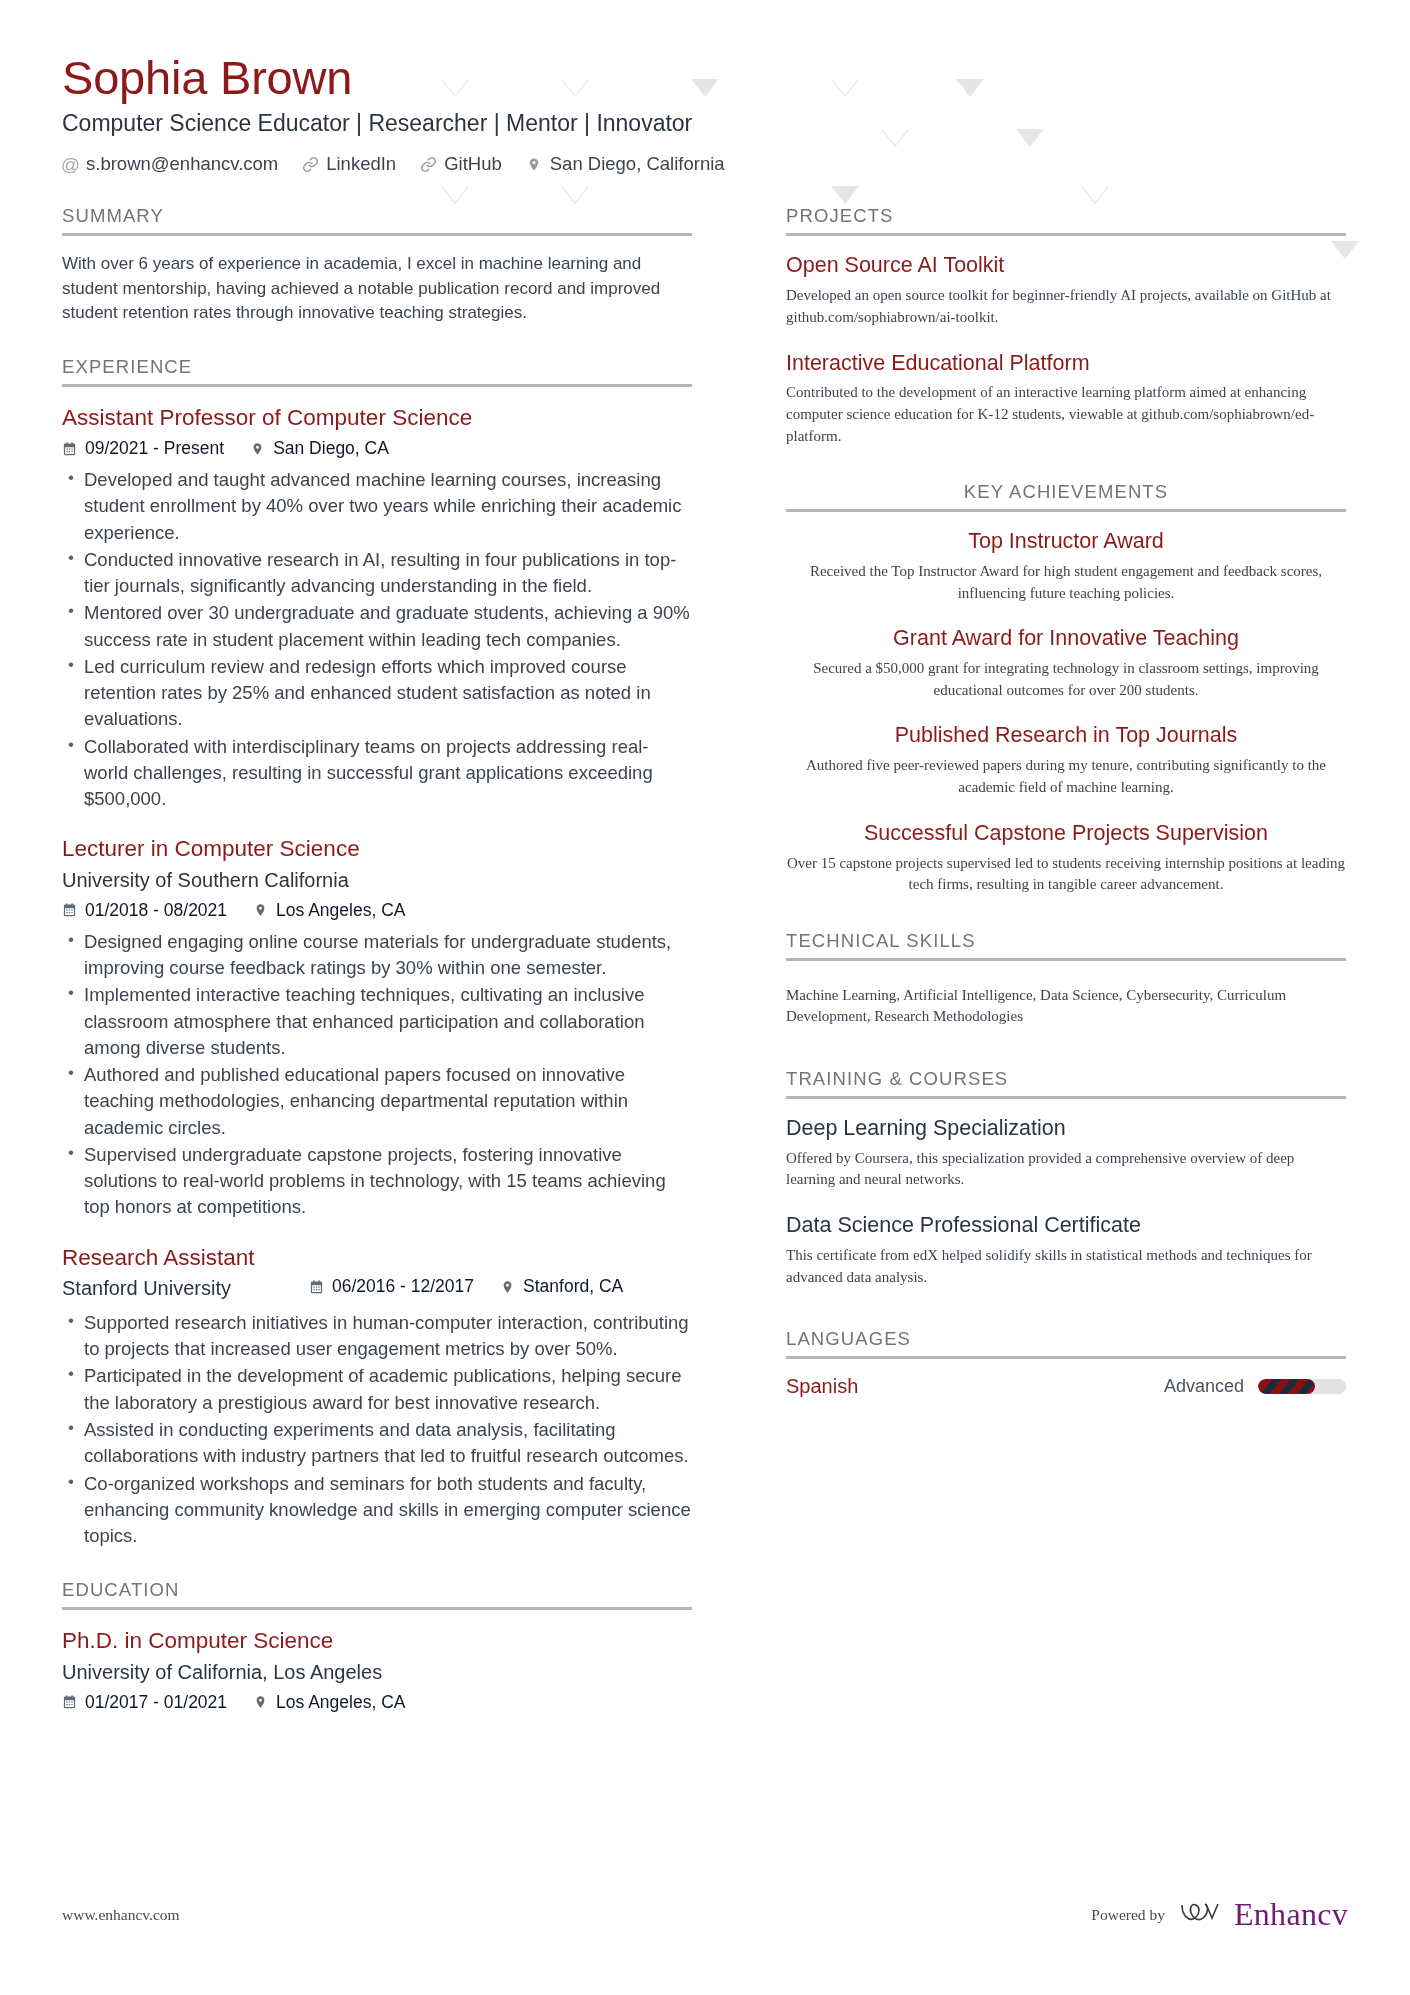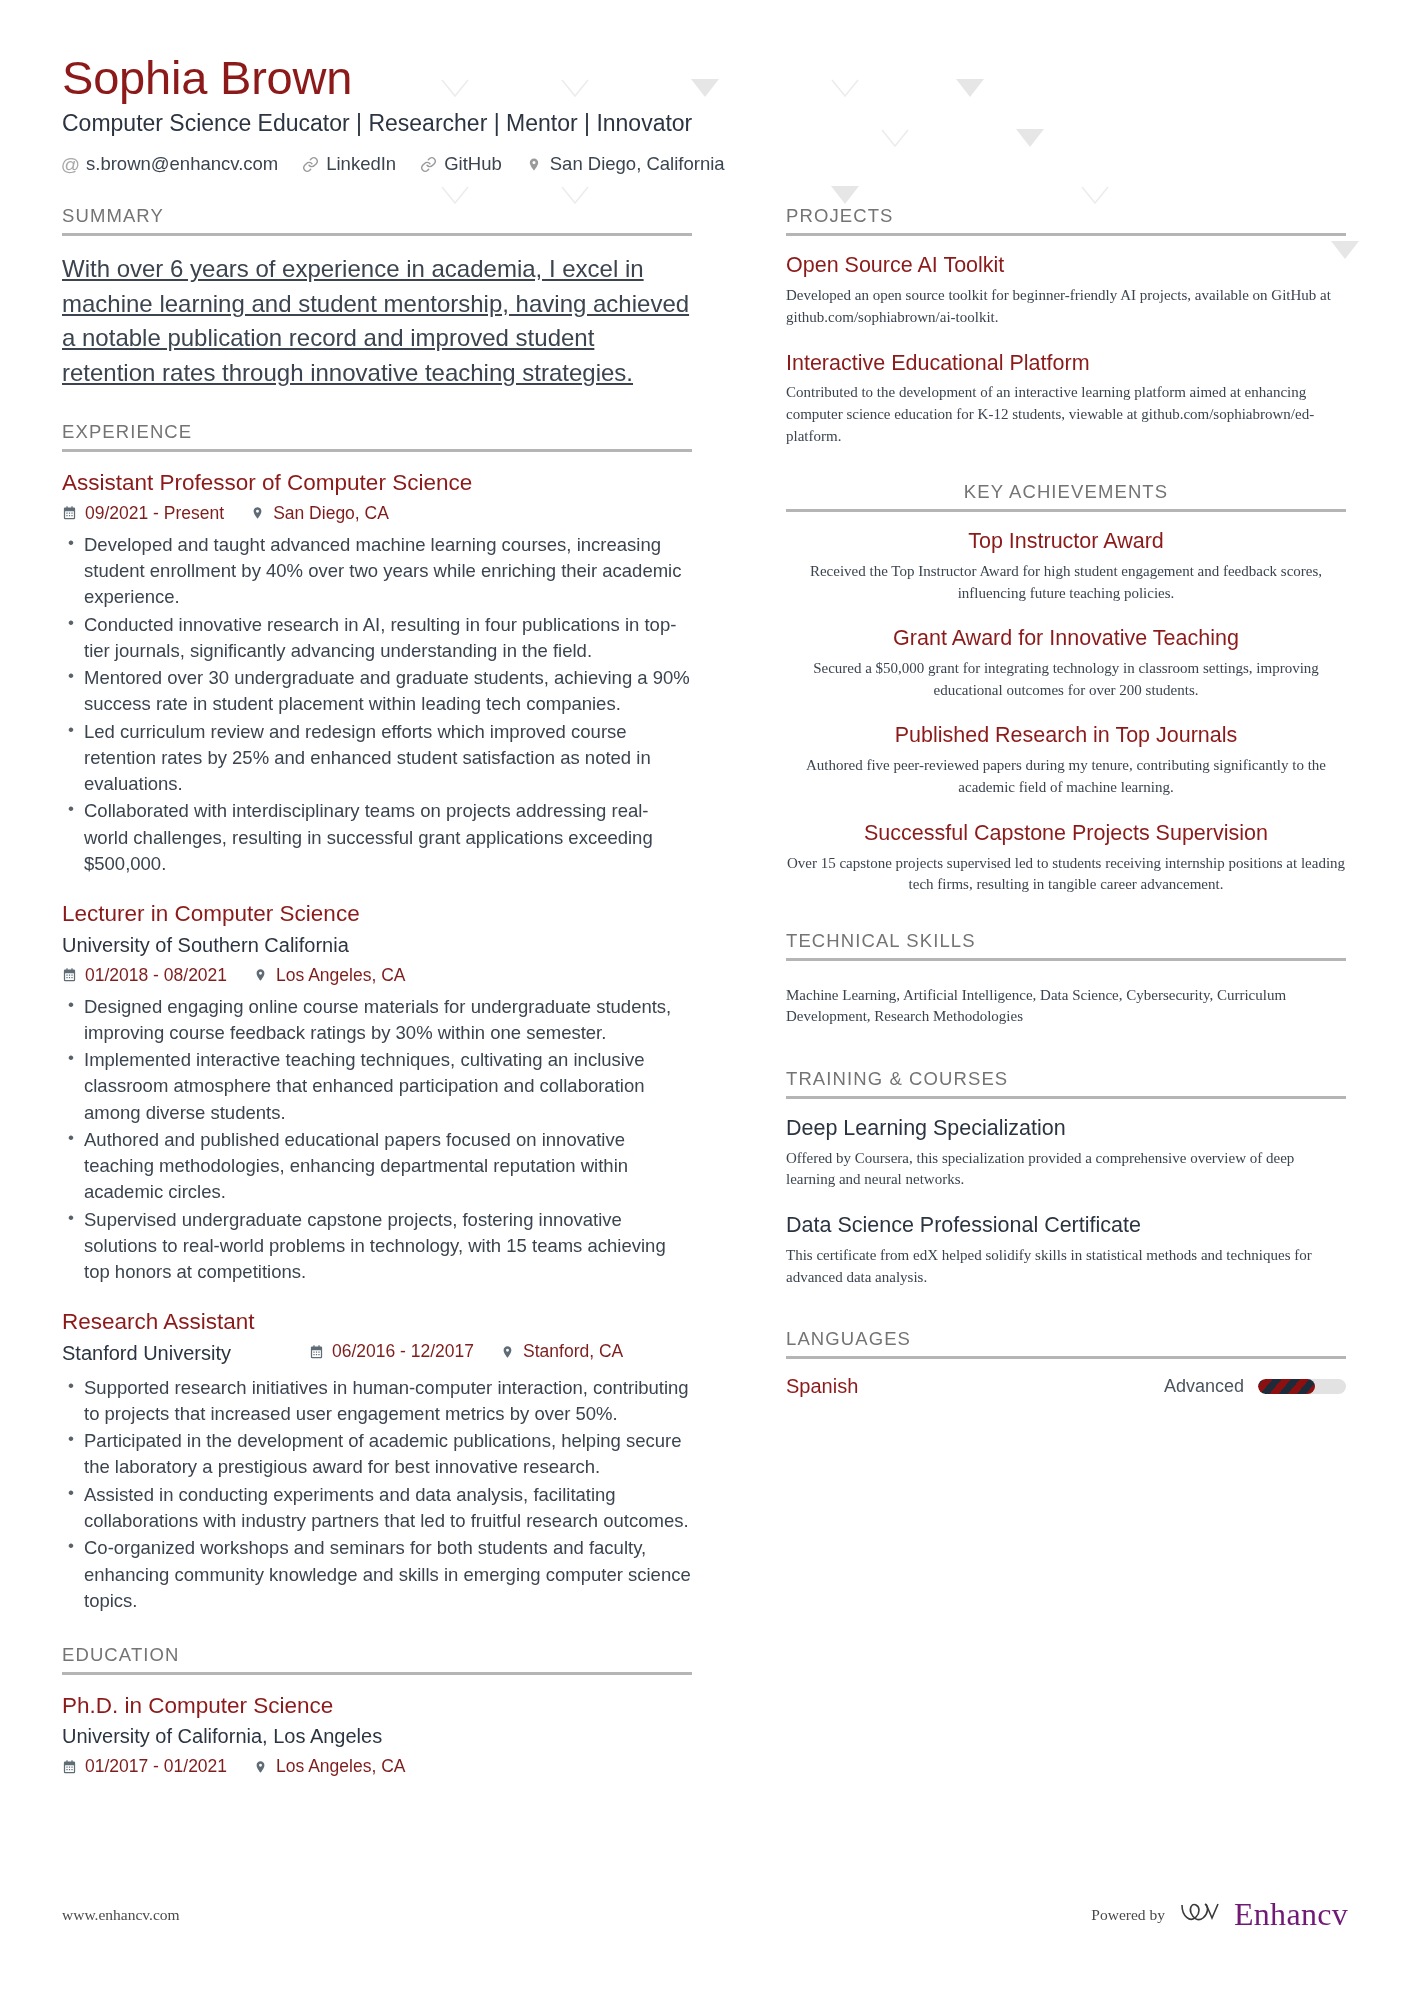--- a/index.html
+++ b/index.html
@@ -101,24 +101,23 @@
     color: #747474;
     font-weight: 400;
     padding-bottom: 6px;
     border-bottom: 3px solid #b5b5b5;
     margin-bottom: 16px;
     text-transform: uppercase;
   }
 
   
   .body-text {
-    font-size: 24px;
+    font-size: 17px;
     line-height: 1.44;
     color: #3b444f;
-    text-decoration: underline;
   }
   .entry { margin-bottom: 22px; }
   .entry:last-child { margin-bottom: 0; }
 
   .ent-title {
     color: #8c1a1a;
     font-size: 22.5px;
     font-weight: 400;
     line-height: 1.3;
   }
@@ -128,21 +127,21 @@
     font-weight: 400;
     line-height: 1.35;
     margin-top: 3px;
   }
   .ent-meta {
     display: flex;
     align-items: center;
     gap: 26px;
     margin-top: 6px;
     font-size: 17.5px;
-    color: #7f1d1d;
+    color: #0f172a;
   }
   .meta-item {
     display: flex;
     align-items: center;
     gap: 8px;
     white-space: nowrap;
   }
   .meta-item .mi {
     display: inline-flex;
     align-items: center;

